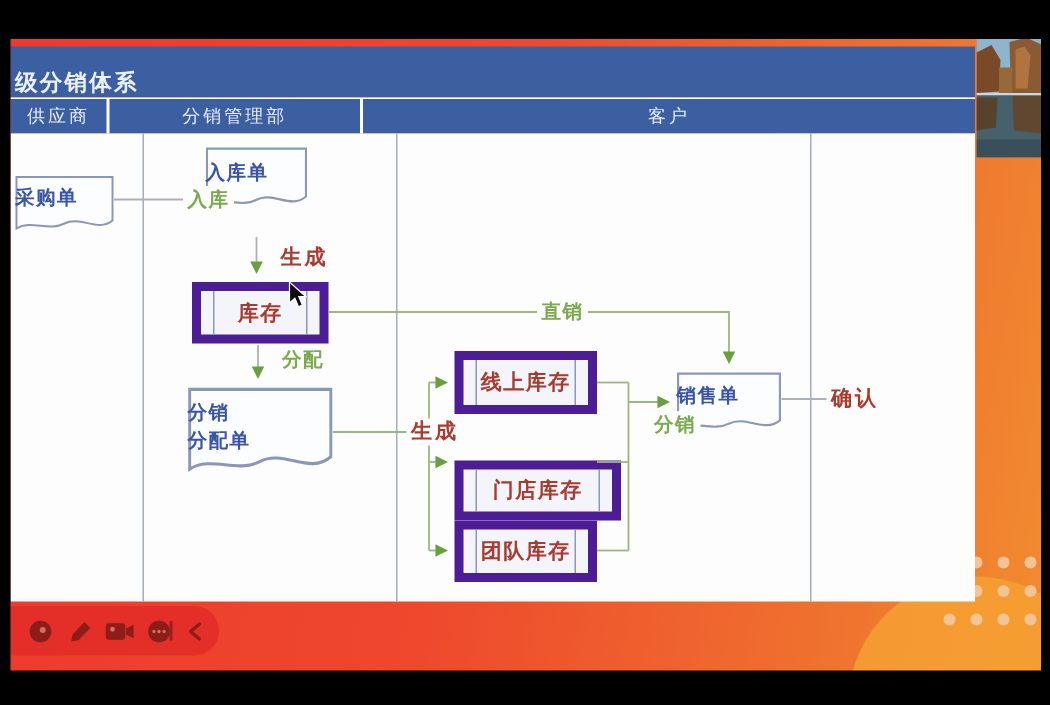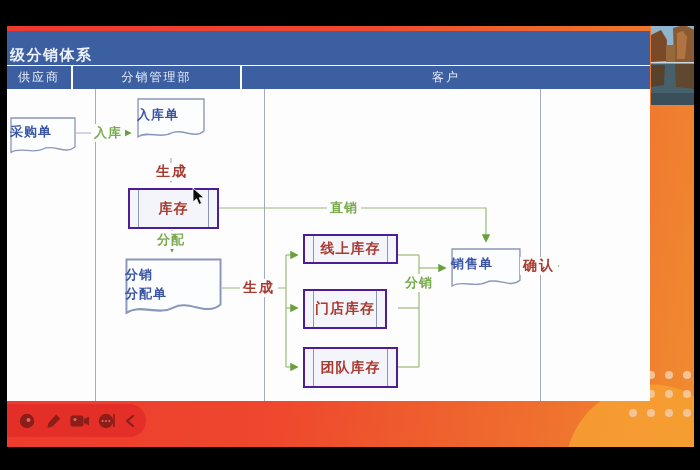--- a/index.html
+++ b/index.html
@@ -22,32 +22,32 @@
   .lane{background:#3c5fa2;color:#e9eef7;font-size:12px;letter-spacing:2px;
         display:flex;align-items:center;justify-content:center;}
   .canvas{position:relative;height:312px;background:#fdfdfd;}
   .vline{position:absolute;top:0;bottom:0;width:1px;background:#a5acbe;}
   
   .node{position:absolute;z-index:3;}
   .doc-shape{position:absolute;inset:0;width:100%;height:100%;}
   .doc-label{position:absolute;left:0;right:0;top:38%;transform:translateY(-50%);
              text-align:left;color:#3a55a4;font-size:13px;font-weight:600;letter-spacing:1px;}
   .doc-label.two{top:42%;line-height:19px;}
-  .pp{background:#f3f5fa;border:2px solid #4c1d95;box-sizing:border-box;}
+  .pp{background:#f3f5fa;border:6px solid #4c1d95;box-sizing:border-box;}
   .pp::before,.pp::after{content:"";position:absolute;top:0;bottom:0;width:1px;background:#8b96bb;}
   .pp::before{left:8px;} .pp::after{right:8px;}
   .pp .pp-label{position:absolute;inset:0;display:flex;align-items:center;justify-content:center;
         color:#a93a2f;font-size:14px;font-weight:700;letter-spacing:1px;}
   
   .wires{position:absolute;left:0;top:0;z-index:4;pointer-events:none;}
   .wg{stroke:#abb0bc;stroke-width:1.2;fill:none;}
   .wgr{stroke:#9db77b;stroke-width:1.2;fill:none;}
   
   .elabel{position:absolute;z-index:5;transform:translate(-50%,-50%);background:#fdfdfd;
-          padding:0 3px;white-space:nowrap;}
+          padding:0 3px;white-space:nowrap;margin-left:31px;}
   .elabel.green{color:#79ab4e;font-size:13px;font-weight:600;letter-spacing:1px;}
   .elabel.red{color:#a93a2f;font-size:14px;font-weight:700;letter-spacing:2px;}
   
   .cursor{position:absolute;left:192px;top:187px;width:13px;height:19px;z-index:9;}
   
   .toolbar{position:absolute;left:-6px;top:404px;width:152px;height:33px;z-index:6;
            background:#e32f28;border-radius:17px;display:flex;align-items:center;}
   .tbtn{position:absolute;top:50%;transform:translate(-50%,-50%);display:flex;
         align-items:center;justify-content:center;}
   .sep{position:absolute;left:119px;top:10px;width:2px;height:13px;background:rgba(120,22,18,.65);}
@@ -111,24 +111,24 @@
   </div>
   <div class="node pp" style="left:128px;top:188px;width:91px;height:41px">
     <span class="pp-label">库存</span>
   </div>
   <div class="node" style="left:125px;top:258px;width:97px;height:62px">
     <svg class="doc-shape" viewBox="0 0 100 60" preserveAspectRatio="none">
         <path d="M1.5,1.5 H98.5 V45 C84,57 66,40 50,48 C34,56 16,44 1.5,53 Z" fill="#fcfdff" stroke="#8b96bb" stroke-width="2"></path>
       </svg>
     <span class="doc-label two"><span>分销</span><br><span>分配单</span></span>
   </div>
-  <div class="node pp" style="left:303px;top:234px;width:95px;height:30px">
+  <div class="node pp" style="left:303px;top:234px;width:95px;height:42px">
     <span class="pp-label">线上库存</span>
   </div>
-  <div class="node pp" style="left:303px;top:289px;width:84px;height:40px">
+  <div class="node pp" style="left:303px;top:307px;width:111px;height:40px">
     <span class="pp-label">门店库存</span>
   </div>
   <div class="node pp" style="left:303px;top:347px;width:95px;height:41px">
     <span class="pp-label">团队库存</span>
   </div>
   <div class="node" style="left:451px;top:248px;width:70px;height:43px">
     <svg class="doc-shape" viewBox="0 0 100 60" preserveAspectRatio="none">
         <path d="M1.5,1.5 H98.5 V45 C84,57 66,40 50,48 C34,56 16,44 1.5,53 Z" fill="#fcfdff" stroke="#8b96bb" stroke-width="2"></path>
       </svg>
     <span class="doc-label">销售单</span>

